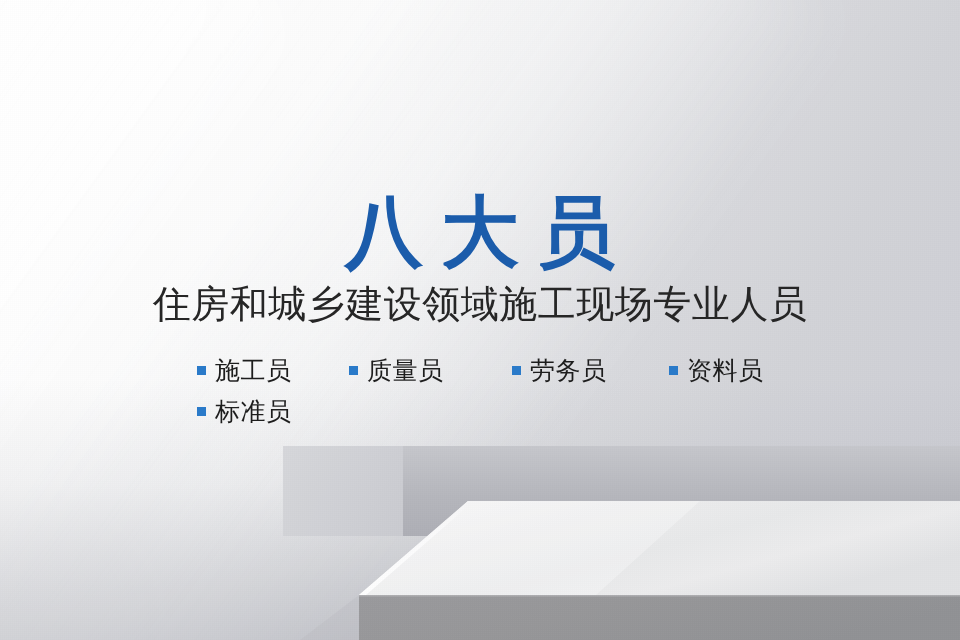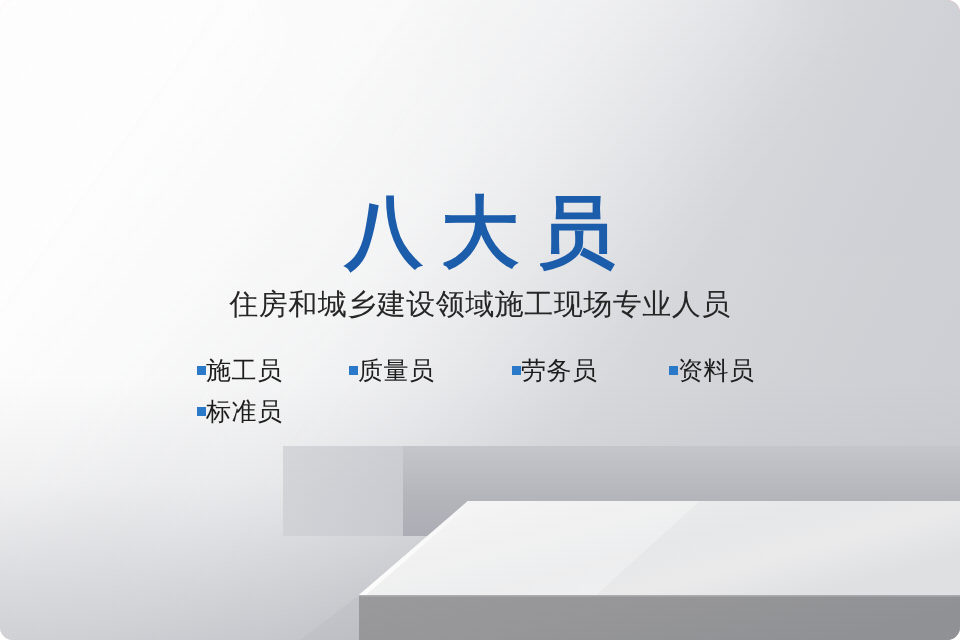--- a/index.html
+++ b/index.html
@@ -8,21 +8,20 @@
     padding: 0;
     background: #ffffff;
   }
   #stage {
     position: relative;
     width: 960px;
     height: 640px;
     overflow: hidden;
     font-family: "DejaVu Sans", "Liberation Sans", sans-serif;
     background: #fca5a5;
-    border-radius: 13px;
   }
 
   
   .wall-base {
     position: absolute;
     inset: 0;
     background:
       linear-gradient(116deg,
         #ffffff 0%,
         #fdfdfe 14%,
@@ -171,39 +170,40 @@
     color: #1b5cab;
   }
   .subtitle {
     position: absolute;
     left: 0;
     right: 0;
     top: 287px;
     text-align: center;
     font-family: "DejaVu Sans", "Liberation Sans", sans-serif;
     font-weight: 400;
-    font-size: 29px;
+    font-size: 38px;
     line-height: 34px;
     letter-spacing: 0.5px;
     color: #262626;
   }
 
   .roles-grid {
     position: absolute;
     left: 197px;
     top: 350px;
     width: 600px;
     display: grid;
     grid-template-columns: 152px 163px 157px 128px;
     grid-auto-rows: 41px;
     align-items: center;
   }
   .role-item {
     display: flex;
     align-items: center;
+    gap: 9px;
     white-space: nowrap;
   }
   .role-bullet {
     width: 9px;
     height: 9px;
     flex: 0 0 auto;
     background: #2a7ac9;
     display: block;
   }
   .role-label {

